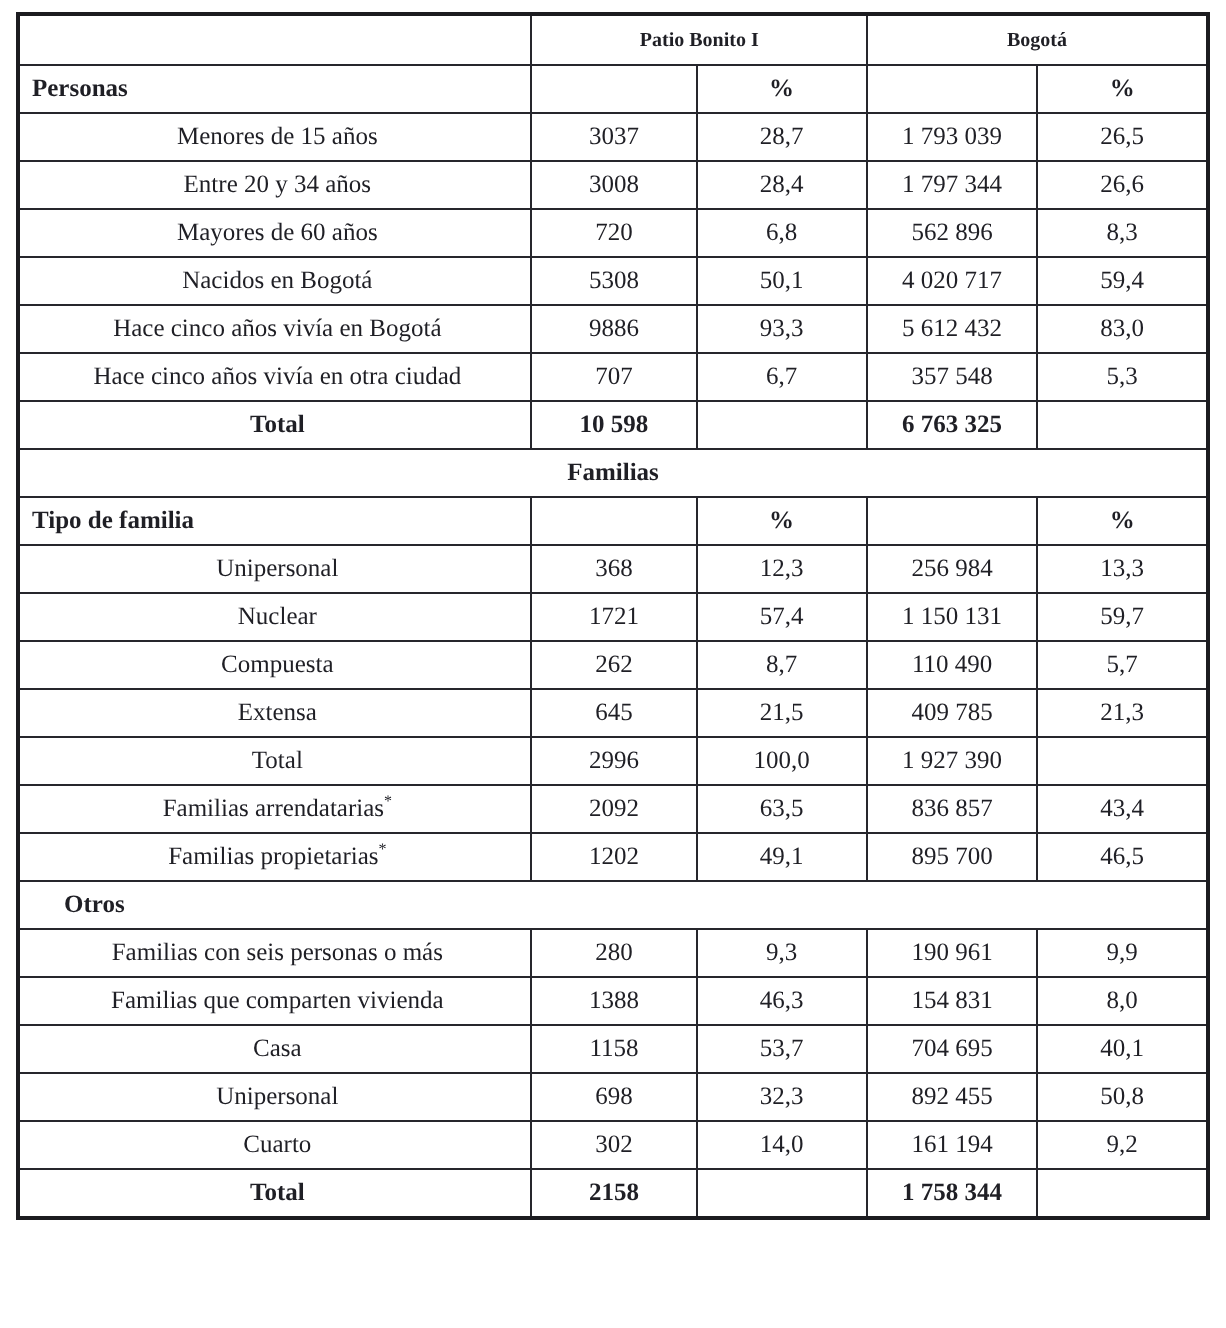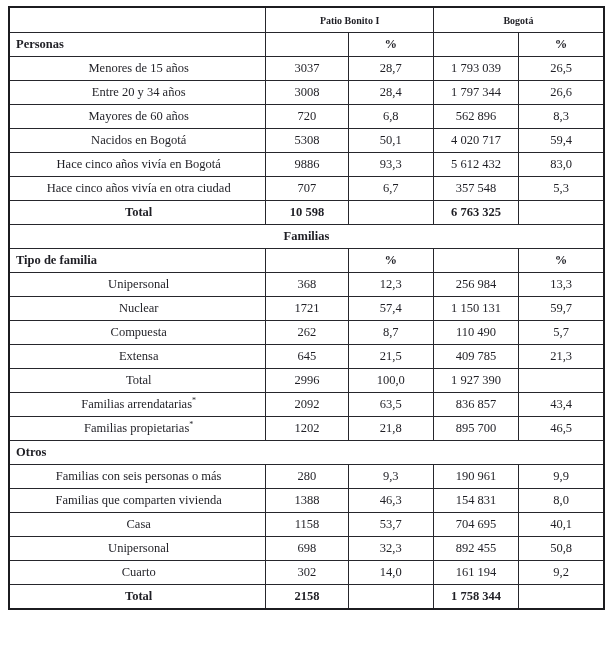--- a/index.html
+++ b/index.html
@@ -59,21 +59,21 @@
   tr.bold td {
     font-weight: bold;
   }
   td.span-center {
     text-align: center;
     font-weight: bold;
   }
   td.span-left {
     text-align: left;
     font-weight: bold;
-    padding-left: 6px;
+    padding-left: 22px;
   }
   sup {
     font-size: 8px;
     line-height: 0;
   }
 </style>
 </head>
 <body>
 
 <div class="page">
@@ -197,21 +197,21 @@
         <tr>
           <td class="label">Familias arrendatarias<sup>*</sup></td>
           <td class="num">2092</td>
           <td class="num">63,5</td>
           <td class="num">836 857</td>
           <td class="num">43,4</td>
         </tr>
         <tr>
           <td class="label">Familias propietarias<sup>*</sup></td>
           <td class="num">1202</td>
-          <td class="num">21,8</td>
+          <td class="num">49,1</td>
           <td class="num">895 700</td>
           <td class="num">46,5</td>
         </tr>
         <tr>
           <td class="span-left" colspan="5">Otros</td>
         </tr>
         <tr>
           <td class="label">Familias con seis personas o más</td>
           <td class="num">280</td>
           <td class="num">9,3</td>

